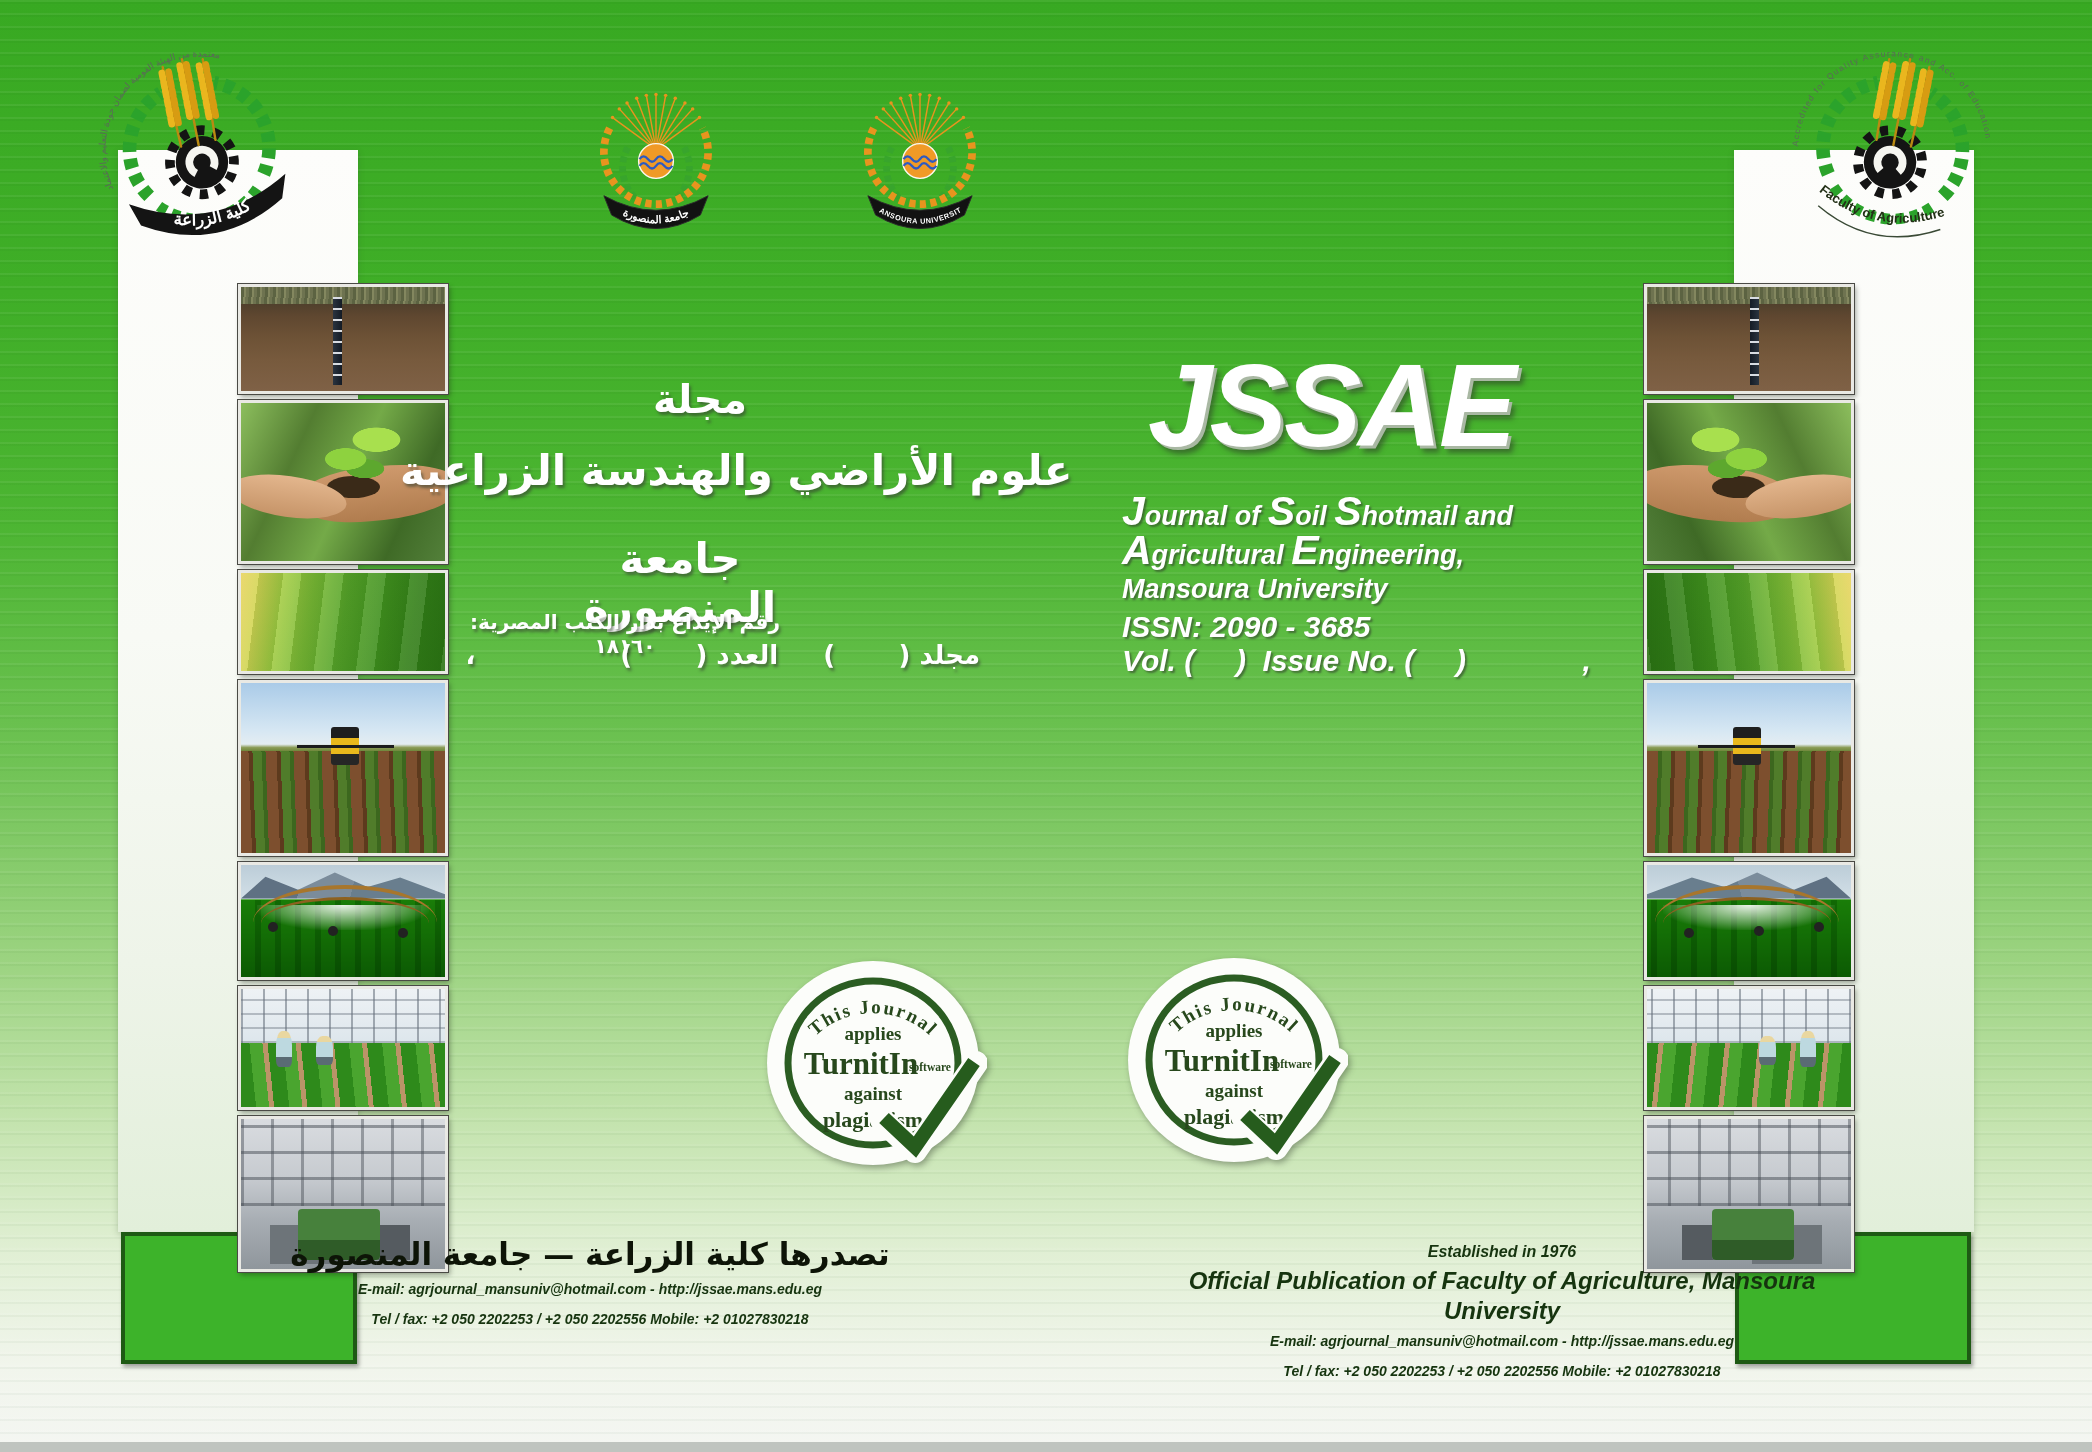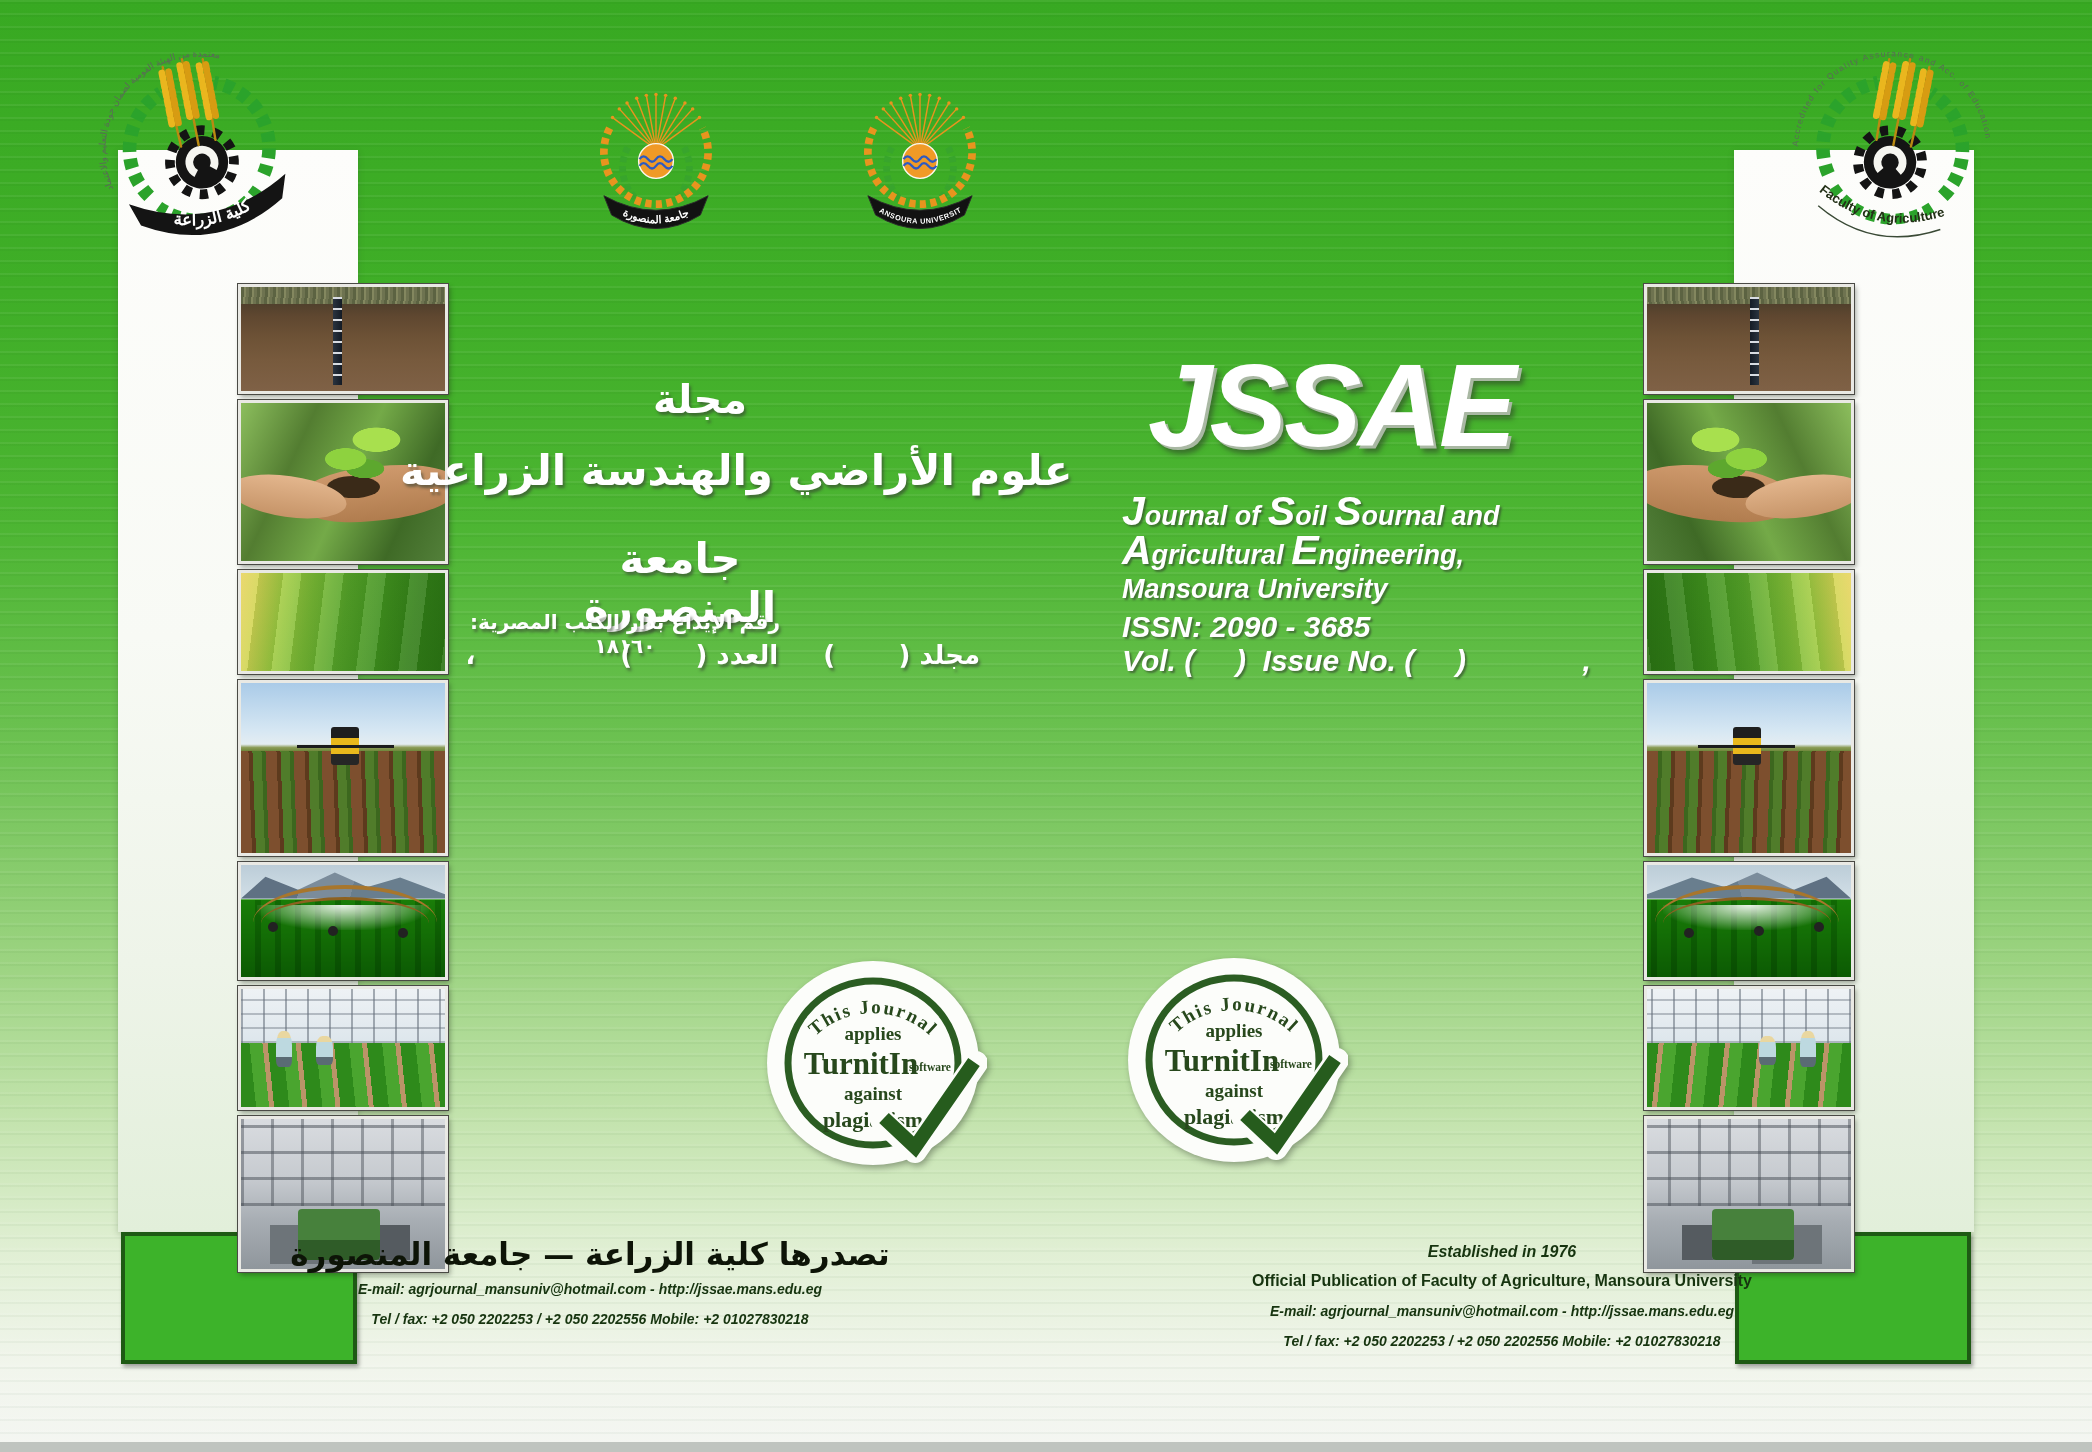--- a/index.html
+++ b/index.html
@@ -126,21 +126,21 @@
   .seal text{font-family:"Liberation Serif",serif;fill:#27481c;}
 
   
   .foot{position:absolute;z-index:2;text-align:center;color:#16340f;}
   .foot-left{left:270px;top:1234px;width:640px;}
   .foot-right{left:1182px;top:1238px;width:640px;}
   .f-since{font-size:23px;font-weight:bold;direction:rtl;color:#14290c;line-height:28px;
     font-family:"DejaVu Sans",sans-serif;}
   .f-pub-ar{font-size:31px;font-weight:bold;color:#0d1407;line-height:40px;font-family:"DejaVu Sans",sans-serif;}
   .f-est{font-size:16px;font-weight:bold;font-style:italic;line-height:28px;}
-  .f-pub-en{font-size:16px;font-weight:bold;line-height:30px;}
+  .f-pub-en{font-size:24px;font-weight:bold;font-style:italic;line-height:30px;}
   .f-contact{font-size:14px;font-weight:bold;font-style:italic;line-height:30px;}
 </style>
 </head>
 <body>
 
 <div class="page">
 
   <div class="band band-left"></div>
   <div class="band band-right"></div>
   <div class="corner-block cb-left"></div>
@@ -312,21 +312,21 @@
   </svg>
 
   <div class="white-ar t-journal">مجلة</div>
   <div class="white-ar t-title">علوم الأراضي والهندسة الزراعية</div>
   <div class="white-ar t-univ">جامعة المنصورة</div>
   <div class="white-ar t-deposit">رقم الإيداع بدار الكتب المصرية: ١٨١٦٠</div>
   <div class="white-ar t-vol">مجلد (       )     العدد (       )                ،</div>
 
   <div class="t-acronym">JSSAE</div>
   <div class="t-sub">
-    <div><span class="cap">J</span><span>ournal of </span><span class="cap">S</span><span>oil </span><span class="cap">S</span><span>ournal and</span></div>
+    <div><span class="cap">J</span><span>ournal of </span><span class="cap">S</span><span>oil </span><span class="cap">S</span><span>hotmail and</span></div>
     <div><span class="cap">A</span><span>gricultural </span><span class="cap">E</span><span>ngineering,</span></div>
     <div><span>Mansoura University</span></div>
   </div>
   <div class="t-issn">ISSN: 2090 - 3685</div>
   <div class="t-vol-en">Vol. (     )  Issue No. (     )              ,</div>
 
   <svg class="seal seal-left" viewBox="0 0 222 215">
     <ellipse cx="109" cy="105" rx="106" ry="102" fill="#fcfdfa"></ellipse>
     <ellipse cx="109" cy="105" rx="85" ry="82" fill="none" stroke="#2b5d22" stroke-width="7"></ellipse>
     <path id="sealArcL" d="M36,100 A80,76 0 0 1 182,100" fill="none"></path>

